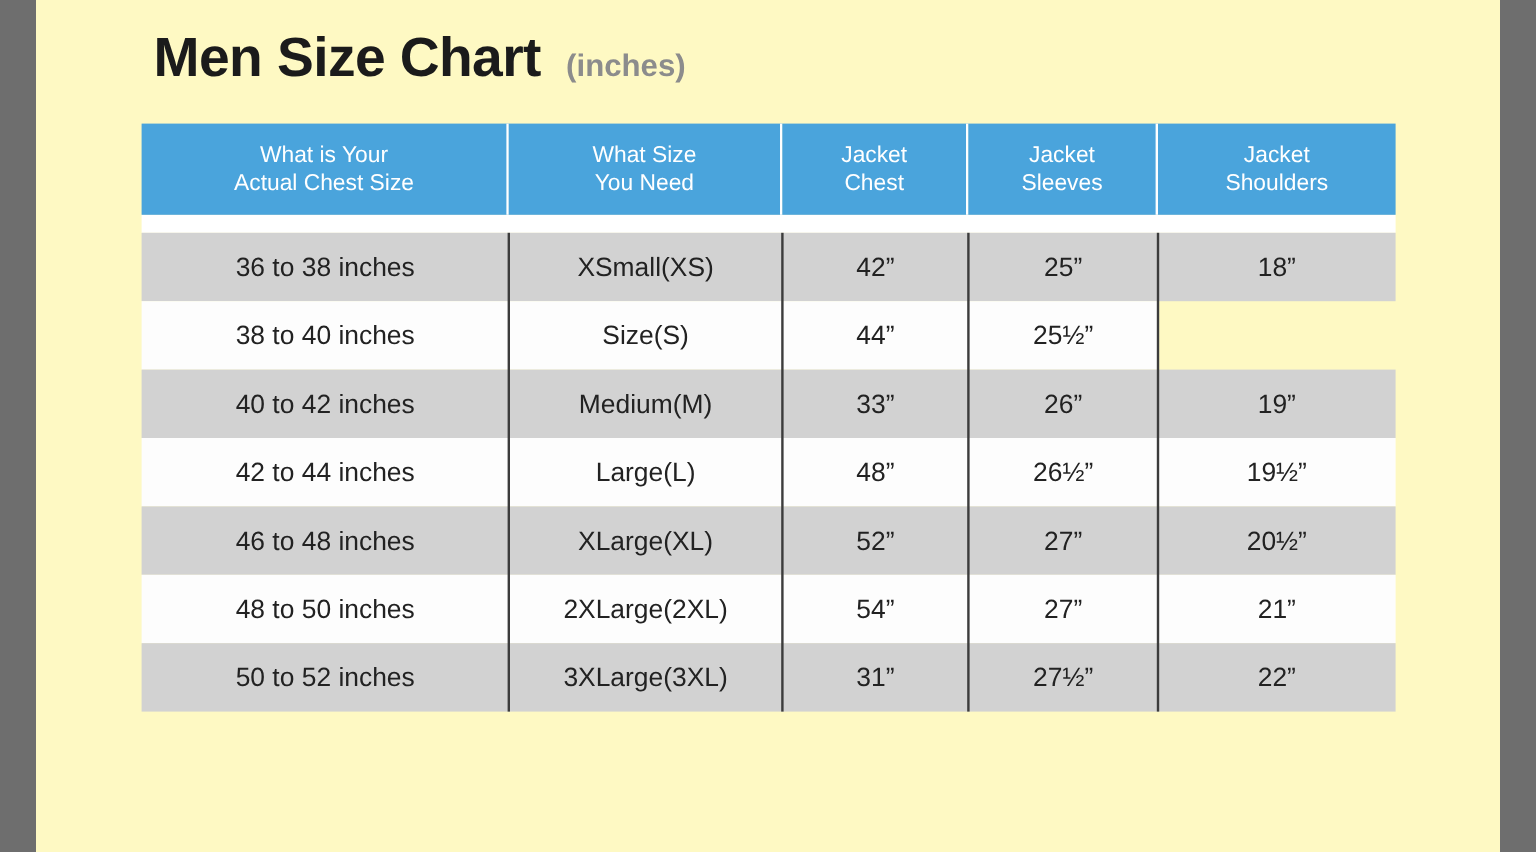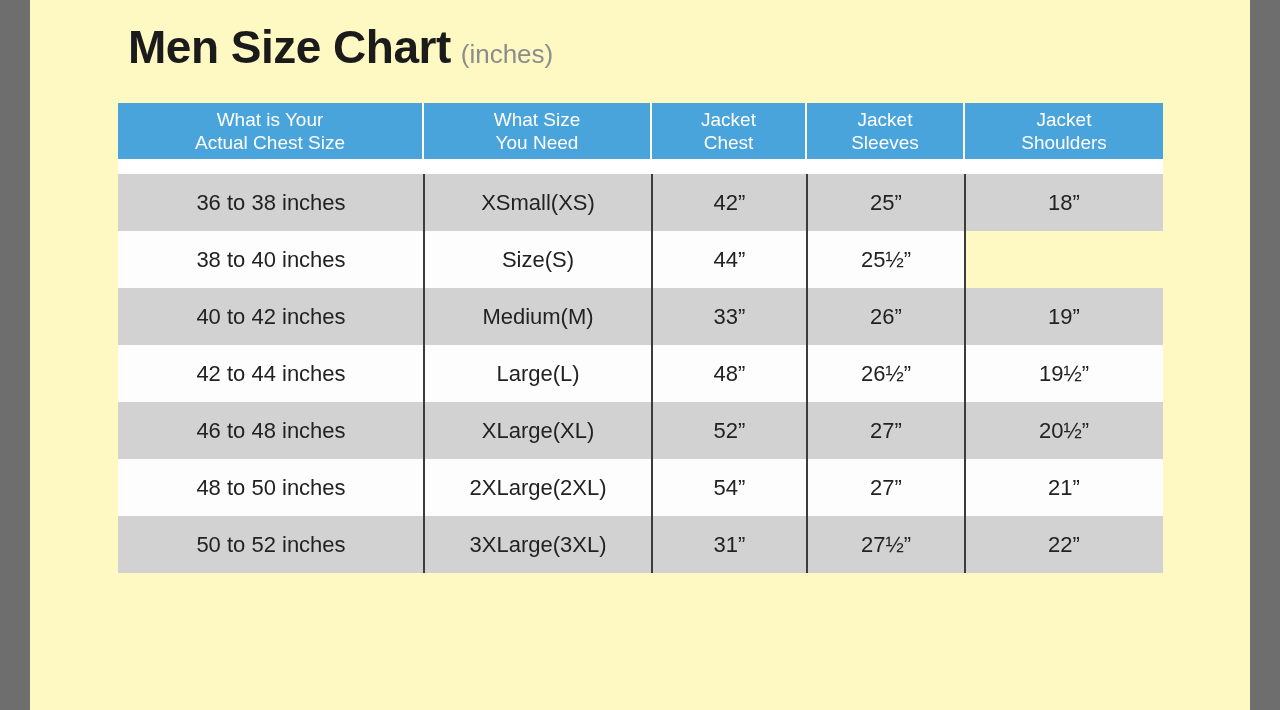--- a/index.html
+++ b/index.html
@@ -44,41 +44,41 @@
     white-space: nowrap;
   }
   .title-main {
     font-size: 46px;
     font-weight: bold;
     color: #1b1b1b;
     letter-spacing: -0.5px;
   }
   .title-sub {
     font-size: 26px;
-    font-weight: normal;
+    font-weight: bold;
     color: #8c8c8c;
-    margin-left: 10px;
+    margin-left: 21px;
   }
 
   
   .table {
     position: absolute;
     left: 88px;
     top: 103px;
     width: 1045px;
   }
 
   .row {
     display: flex;
     width: 100%;
     position: relative;
   }
 
   .header-row {
-    height: 56px;
+    height: 76px;
     background: transparent;
   }
   .header-row .cell {
     background: #4aa4dc;
     color: #ffffff;
     font-size: 19px;
     line-height: 1.22;
     font-weight: normal;
     display: flex;
     flex-direction: column;

